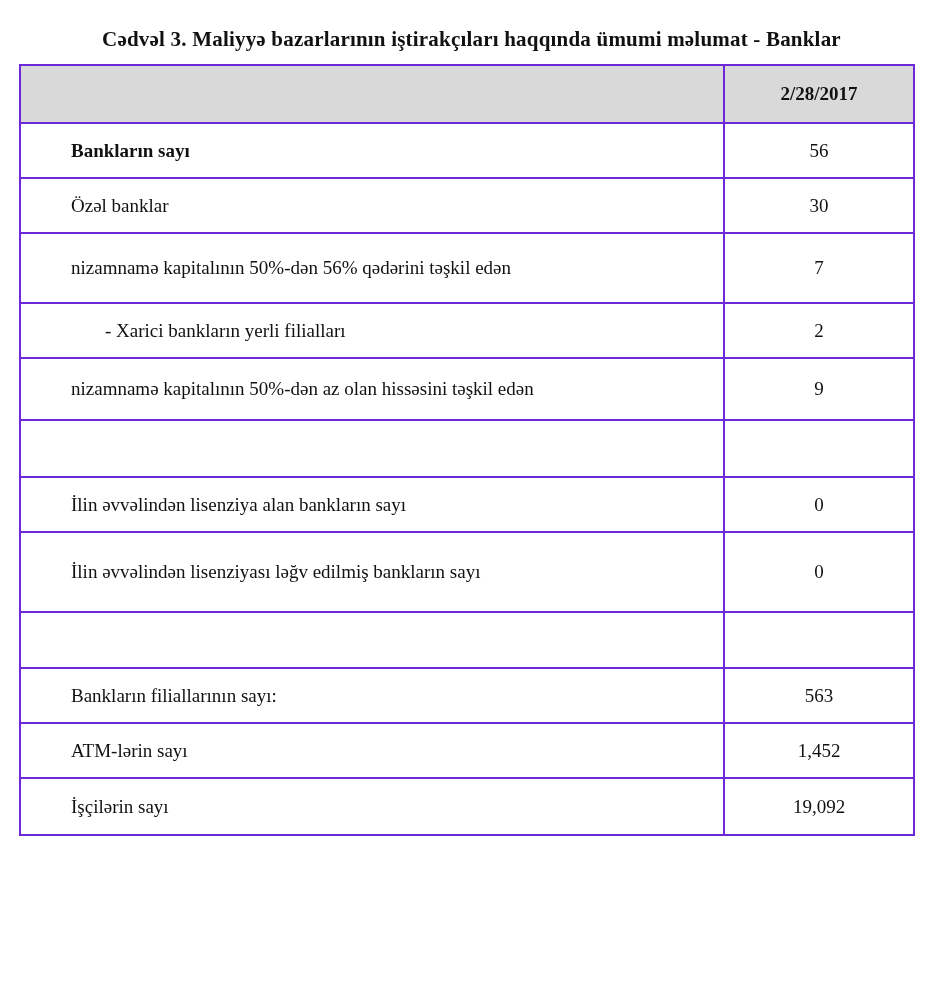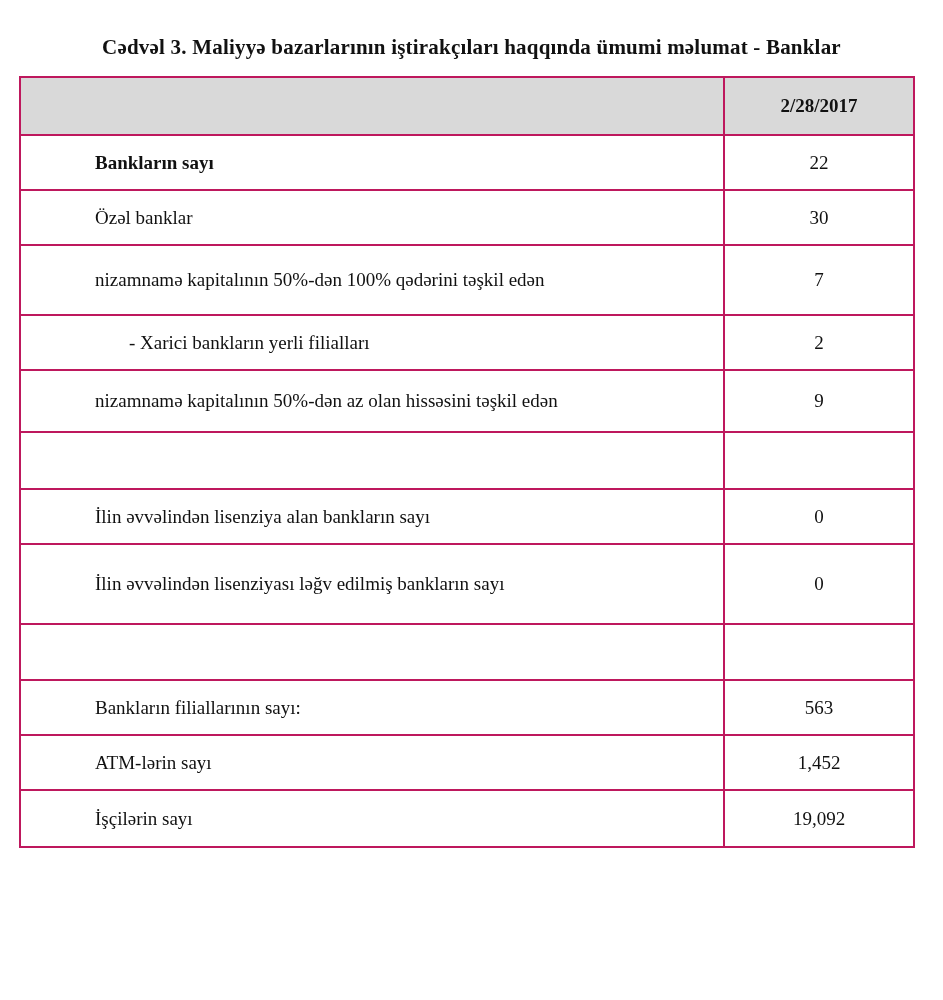--- a/index.html
+++ b/index.html
@@ -5,57 +5,57 @@
   html, body { margin: 0; padding: 0; }
   body {
     width: 943px;
     height: 1000px;
     background: #ffffff;
     color: #111111;
     font-family: "Liberation Serif", "DejaVu Serif", serif;
     overflow: hidden;
   }
   .title {
-    margin: 16px;
+    margin: 8px;
     padding-top: 18px;
     font-size: 21px;
     font-weight: 700;
     text-align: center;
     letter-spacing: 0.2px;
     line-height: 26px;
   }
   table.banks-table {
     border-collapse: collapse;
     table-layout: fixed;
     margin: 12px 0 0 19px;
     width: 894px;
     background: #ffffff;
   }
   col.col-label { width: 704px; }
   col.col-value { width: 190px; }
   th, td {
-    border: 2px solid #be185d;
+    border: 2px solid #6d28d9;
     font-size: 19px;
     font-weight: 400;
     padding: 0;
     overflow: hidden;
     white-space: nowrap;
   }
-  .label { text-align: left; padding-left: 74px; }
+  .label { text-align: left; padding-left: 50px; }
   .value { text-align: center; }
   thead tr { height: 58px; background: #d9d9d9; }
   thead .value { font-weight: 700; }
   tbody tr { height: 55px; background: #ffffff; }
   tr.rh70 { height: 70px; }
   tr.rh64 { height: 80px; }
   tr.rh62 { height: 62px; margin-top: 48px; }
   tr.rh57 { height: 57px; margin-left: 42px; }
   tr.rh56 { height: 56px; }
   tr.bold .label { font-weight: 700; }
-  tr.indent .label { padding-left: 108px; }
+  tr.indent .label { padding-left: 84px; }
 </style>
 </head>
 <body>
 
 <div class="page">
 
   <h1 class="title">Cədvəl 3. Maliyyə bazarlarının iştirakçıları haqqında ümumi məlumat - Banklar</h1>
 
   <table class="banks-table">
     <colgroup>
@@ -64,28 +64,28 @@
     </colgroup>
     <thead>
       <tr class="header-row">
         <th class="label"></th>
         <th class="value">2/28/2017</th>
       </tr>
     </thead>
     <tbody>
       <tr class="bold">
         <td class="label">Bankların sayı</td>
-        <td class="value">22</td>
+        <td class="value">56</td>
       </tr>
       <tr>
         <td class="label">Özəl banklar</td>
         <td class="value">30</td>
       </tr>
       <tr class="rh70">
-        <td class="label">nizamnamə kapitalının 50%-dən 100% qədərini təşkil edən</td>
+        <td class="label">nizamnamə kapitalının 50%-dən 56% qədərini təşkil edən</td>
         <td class="value">7</td>
       </tr>
       <tr class="indent">
         <td class="label">- Xarici bankların yerli filialları</td>
         <td class="value">2</td>
       </tr>
       <tr class="rh62">
         <td class="label">nizamnamə kapitalının 50%-dən az olan hissəsini təşkil edən</td>
         <td class="value">9</td>
       </tr>

